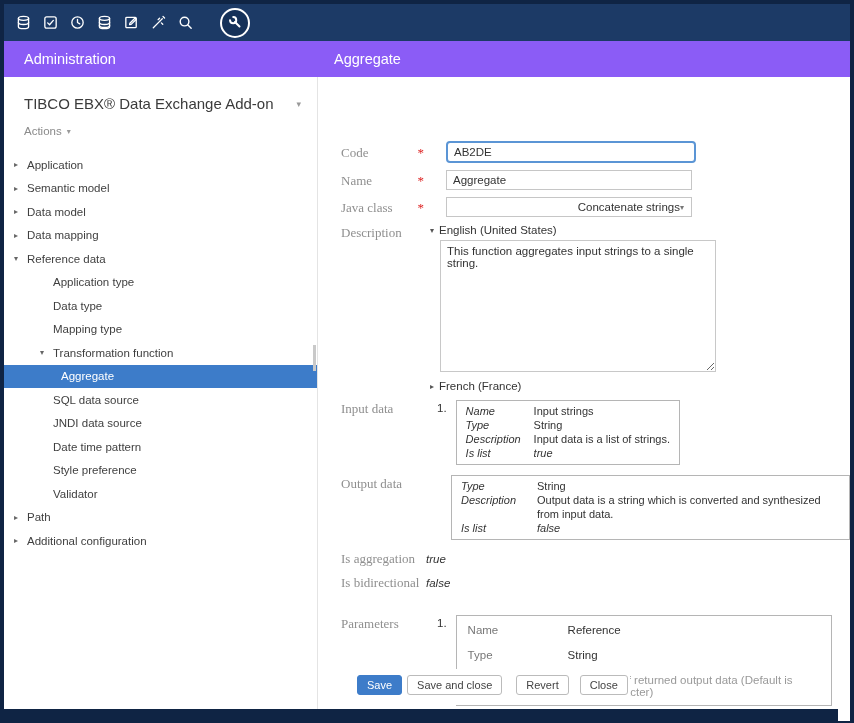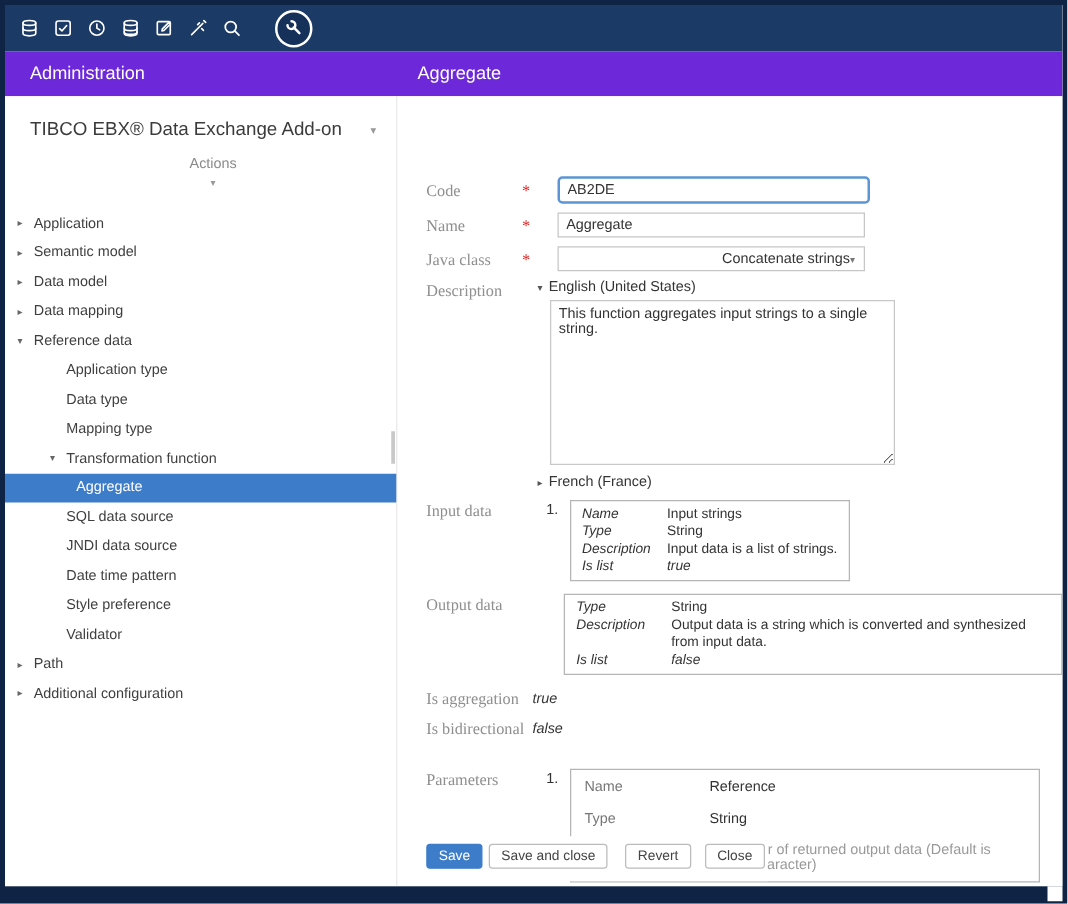--- a/index.html
+++ b/index.html
@@ -7,31 +7,31 @@
   .page { position:relative; width:854px; height:723px; background:#0f2444; overflow:hidden; }
   .content { position:absolute; left:4px; top:4px; right:4px; bottom:14px; background:#fff; display:flex; flex-direction:column; overflow:hidden; }
 
   
   .toolbar { height:37px; background:#1c3a66; display:flex; align-items:center; padding-left:10px; gap:9px; flex:0 0 auto; }
   .tb-icon { width:18px; height:18px; display:flex; align-items:center; justify-content:center; cursor:pointer; }
   .tb-active { width:30px; height:30px; border-radius:50%; background:#153159; border:2px solid #fff; display:flex; align-items:center; justify-content:center; margin-left:17px; cursor:pointer; flex:0 0 auto; }
   .tb-icon svg, .tb-active svg { display:block; }
 
   
-  .header { height:36px; background:#6d28d9; display:flex; align-items:center; color:#fff; font-size:14.5px; flex:0 0 auto; }
+  .header { height:36px; background:#8b5cf6; display:flex; align-items:center; color:#fff; font-size:14.5px; flex:0 0 auto; }
   .header .hleft { width:314px; padding-left:20px; flex:0 0 auto; }
   .header .hright { padding-left:16px; }
 
   .body { flex:1; display:flex; min-height:0; }
 
   
   .sidebar { width:314px; flex:0 0 auto; position:relative; border-right:1px solid #e4e4e4; background:#fff; }
   .side-title { display:flex; align-items:flex-start; justify-content:space-between; padding:18px 16px 0 20px; font-size:15px; color:#3b3b3b; cursor:pointer; }
   .side-title .caret { color:#999; font-size:9px; margin-top:4px; }
-  .actions { margin:13px 0 0 20px; font-size:11.5px; color:#8a8a8a; display:flex; align-items:center; gap:5px; cursor:pointer;flex-direction:column; }
+  .actions { margin:13px 0 0 20px; font-size:11.5px; color:#8a8a8a; display:flex; align-items:center; gap:5px; cursor:pointer; }
   .actions .caret { font-size:8px; color:#999; }
   .tree { margin-top:16px; }
   .tree-item { height:23.5px; display:flex; align-items:center; font-size:11.5px; color:#3f3f3f; cursor:pointer; }
   .tree-item .tri { color:#666; font-size:8px; width:13px; flex:0 0 auto; }
   .l0 { padding-left:10px; }
   .l1b { padding-left:36px; }
   .l1 { padding-left:49px; }
   .l2 { padding-left:57px; }
   .tree-item.selected { background:#3d7cc9; color:#fff; }
   .sthumb { position:absolute; right:1px; top:268px; width:3px; height:26px; background:#c9c9c9; }
@@ -63,21 +63,21 @@
 
   .params-table { border:1px solid #b5b5b5; display:grid; grid-template-columns:100px auto; width:376px; font-size:11.5px; padding:1px 11px; }
   .params-table .pk { color:#777; padding:7px 0 6px 0; }
   .params-table .pv { color:#333; padding:7px 0 6px 0; }
   .params-table .dim { color:#999; }
 
   
   .footer { position:absolute; left:23px; top:592px; display:flex; align-items:center; background:#fff; padding:6px 2px 10px 0; }
   .btn { font-family:inherit; font-size:11px; padding:3px 9px; border-radius:3px; border:1px solid #bbb; background:#fff; color:#444; cursor:pointer; }
   .btn.primary { background:#3d7cc9; border-color:#3d7cc9; color:#fff; }
-  .mr1 { margin-right:5px; } .mr2 { margin-right:14px; } .mr3 { margin-right:11px; }
+  .mr1 { margin-right:5px;margin-left:16px; } .mr2 { margin-right:14px; } .mr3 { margin-right:11px; }
 
   .corner { position:absolute; right:4px; bottom:2px; width:12px; height:12px; background:#fff; }
 </style>
 </head>
 <body>
 
 <div class="page">
   <div class="content">
 
     <div class="toolbar">

